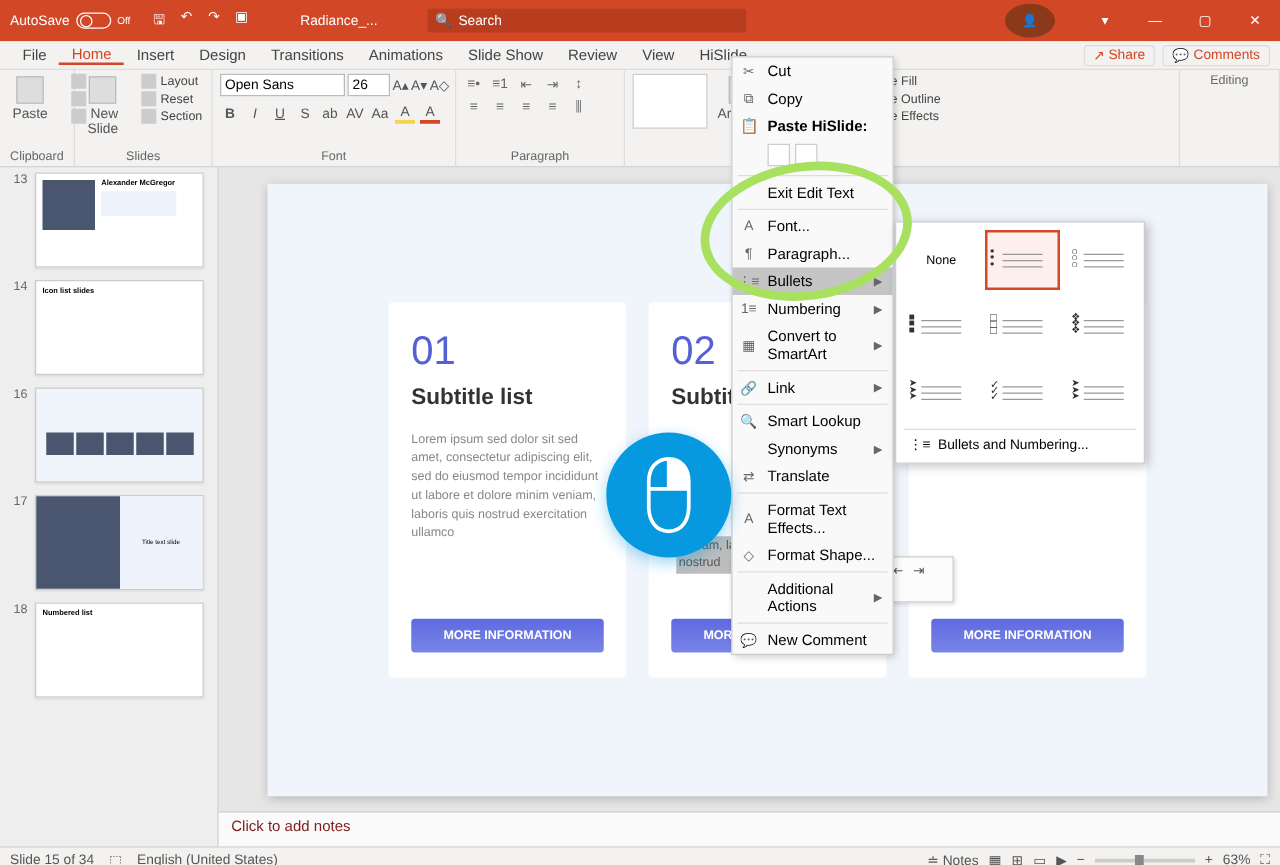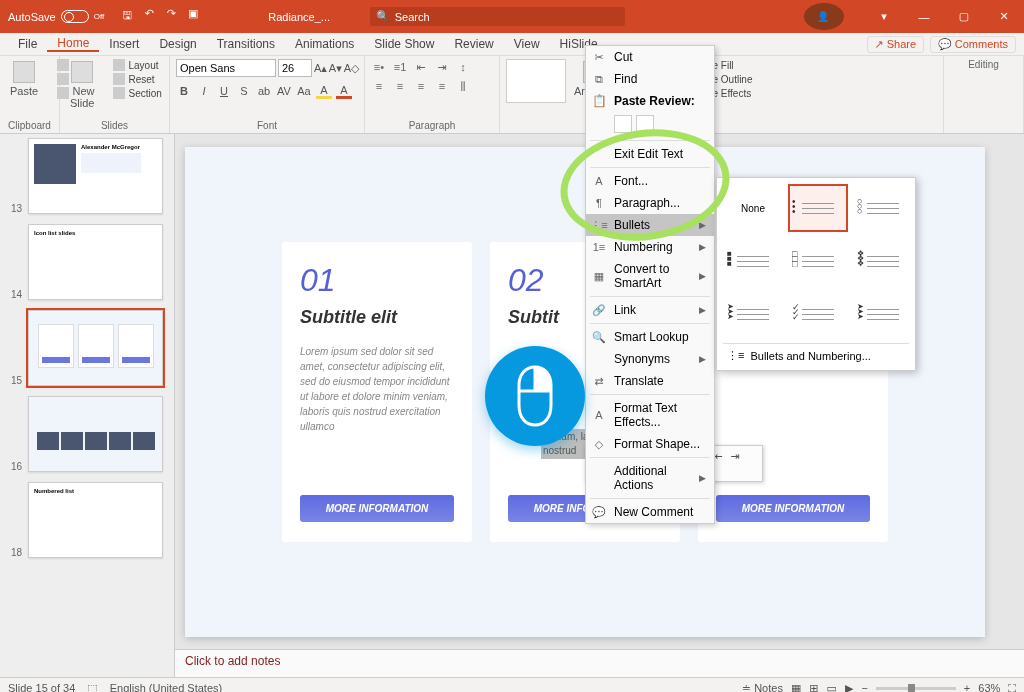--- a/index.html
+++ b/index.html
@@ -5,21 +5,21 @@
 * { margin: 0; padding: 0; box-sizing: border-box; font-family: "Segoe UI", sans-serif; }
 body { background: #e6e6e6; width: 1024px; height: 692px; overflow: hidden; position: relative; font-size: 12px; }
 
 
 .title-bar { background: #d24726; height: 33px; display: flex; align-items: center; color: white; font-size: 11px; }
 .title-bar .autosave { display: flex; align-items: center; gap: 5px; padding: 0 8px; }
 .title-bar .toggle { width: 28px; height: 13px; border: 1px solid #fff; border-radius: 7px; position: relative; }
 .title-bar .toggle::after { content: ""; position: absolute; left: 2px; top: 1px; width: 8px; height: 8px; border: 1px solid #fff; border-radius: 50%; }
 .title-bar .qat { display: flex; gap: 8px; padding: 0 8px; }
 .title-bar .qat span { width: 14px; text-align: center; }
-.title-bar .doc-name { margin-left: 60px; }
+.title-bar .doc-name { margin-left: 32px; }
 .title-bar .search-box { margin-left: 40px; width: 255px; height: 19px; background: #b83c1e; border-radius: 2px; display: flex; align-items: center; padding: 0 6px; gap: 5px; }
 .title-bar .win-controls { margin-left: auto; display: flex; }
 .title-bar .win-controls div { width: 40px; height: 27px; display: flex; align-items: center; justify-content: center; }
 .title-bar .avatar { width: 24px; height: 24px; border-radius: 50%; background: #8a3a1a; margin-right: 20px; display:flex; align-items:center; justify-content:center; font-size:10px;}
 
 
 .tabs { background: #f3f2f1; height: 23px; display: flex; align-items: center; padding: 0 8px; font-size: 12px; color: #444; border-bottom: 1px solid #ddd; }
 .tabs .tab { padding: 0 10px; cursor: pointer; }
 .tabs .tab.active { color: #d24726; border-bottom: 2px solid #d24726; }
 .tabs .right-actions { margin-left: auto; display: flex; gap: 6px; }
@@ -40,27 +40,27 @@
 .font-name { width:100px; height:18px; border:1px solid #bbb; background:white; padding:0 3px; font-size:11px; }
 .font-size { width:34px; height:18px; border:1px solid #bbb; background:white; padding:0 3px; font-size:11px; }
 .btn-row { display:flex; gap:4px; margin-top:3px; }
 .btn-row span { width:16px; height:16px; display:inline-flex; align-items:center; justify-content:center; color:#555; }
 .para-icons { display:grid; grid-template-columns:repeat(5,18px); gap:3px; }
 .para-icons span { width:16px; height:16px; color:#666; display:inline-flex; align-items:center; justify-content:center;}
 
 
 .main { display: flex; height: 543px; }
 .thumb-panel { width: 175px; background: #eee; overflow-y: auto; border-right: 1px solid #ccc; padding: 4px 8px; }
-.thumb-item { display:flex; gap:6px; margin-bottom:10px;align-items:flex-end; }
+.thumb-item { display:flex; gap:6px; margin-bottom:10px; }
 .thumb-num { width:14px; font-size:10px; color:#666; text-align:right; }
 .thumb { width:135px; height:76px; background:white; border:1px solid #ccc; box-shadow:0 1px 2px rgba(0,0,0,.1); font-size:6px; padding:5px; position:relative; }
 .thumb.selected { outline:2px solid #d24726; }
 
 .editor { flex:1; background:#e6e6e6; display:flex; flex-direction:column; }
-.slide-area { flex:1; display:flex; align-items:center; justify-content:flex-start; padding:10px; position:relative;font-style:italic; }
+.slide-area { flex:1; display:flex; align-items:center; justify-content:flex-end; padding:10px; position:relative; }
 .slide { width:800px; height:490px; background:#f0f4fb; box-shadow:0 2px 8px rgba(0,0,0,.2); display:flex; align-items:center; justify-content:center; gap:18px; padding:40px 20px; }
 .card { width:190px; height:300px; background:white; border-radius:3px; padding:20px 18px; display:flex; flex-direction:column; }
 .card-num { font-size:32px; color:#5560d6; font-weight:300; margin-bottom:8px; }
 .card-title { font-size:18px; color:#333; font-weight:600; margin-bottom:16px; }
 .card-body { font-size:10px; color:#888; line-height:1.5; flex:1; }
 .card-btn { background:linear-gradient(#5e6ae0,#7a85e8); color:white; font-size:10px; font-weight:600; text-align:center; padding:8px 4px; border-radius:3px;}
 
 .notes-pane { height:28px; background:#fafafa; border-top:1px solid #ccc; padding:4px 10px; font-size:12px; color:#7f1d1d; }
 
 
@@ -305,61 +305,52 @@
           </div>
         </div>
       </div>
     <div class="thumb-item">
         <div class="thumb-num">14</div>
       <div class="thumb">
           <div style="font-size:6px;font-weight:bold">Icon list slides</div>
         </div>
       </div>
     <div class="thumb-item">
-        <div class="thumb-num">15</div>
-      <div class="thumb selected" style="background:#f0f4fb">
-          <div class="th-row" style="margin-top:8px">
-            <div class="th-card">
-              <div class="bar"></div>
-            </div>
-            <div class="th-card">
-              <div class="bar"></div>
-            </div>
-            <div class="th-card">
-              <div class="bar"></div>
-            </div>
-          </div>
-        </div>
-      </div>
-    <div class="thumb-item">
         <div class="thumb-num">16</div>
       <div class="thumb" style="background:#f0f4fb">
           <div class="th-row" style="margin-top:30px;gap:2px">
             <div class="th-strip"></div>
             <div class="th-strip"></div>
             <div class="th-strip"></div>
             <div class="th-strip"></div>
             <div class="th-strip"></div>
           </div>
         </div>
       </div>
     <div class="thumb-item">
+        <div class="thumb-num">17</div>
+      <div class="thumb" style="padding:0;display:flex">
+          <div style="width:50%;background:#4a5670"></div>
+          <div style="width:50%;background:#eef3fb;display:flex;align-items:center;justify-content:center;font-size:5px">Title text slide</div>
+        </div>
+      </div>
+    <div class="thumb-item">
         <div class="thumb-num">18</div>
       <div class="thumb">
           <div style="font-size:6px;font-weight:bold">Numbered list</div>
         </div>
       </div>
   </div>
 
   <div class="editor">
     <div class="slide-area">
       <div class="slide">
         <div class="card">
           <div class="card-num">01</div>
-          <div class="card-title">Subtitle elit</div>
+          <div class="card-title">Subtitle list</div>
           <div class="card-body">Lorem ipsum sed dolor sit sed amet, consectetur adipiscing elit, sed do eiusmod tempor incididunt ut labore et dolore minim veniam, laboris quis nostrud exercitation ullamco</div>
           <div class="card-btn">MORE INFORMATION</div>
         </div>
         <div class="card">
           <div class="card-num">02</div>
           <div class="card-title">Subtit</div>
           <div class="card-body"></div>
           <div class="card-btn">MORE INFORMATION</div>
         </div>
         <div class="card">
@@ -397,23 +388,23 @@
   <div>nostrud</div>
 </div>
 
 <div class="context-menu">
   <div class="item">
       <span class="ic">✂</span>
       <span>Cut</span>
     </div>
   <div class="item">
       <span class="ic">⧉</span>
-      <span>Find</span>
-    </div>
-  <div class="paste-opts"><span class="ic" style="left:6px;position:absolute">📋</span><b>Paste Review:</b></div>
+      <span>Copy</span>
+    </div>
+  <div class="paste-opts"><span class="ic" style="left:6px;position:absolute">📋</span><b>Paste HiSlide:</b></div>
   <div class="paste-icons">
       <span></span>
       <span></span>
     </div>
   <div class="sep"></div>
   <div class="item">
       <span>Exit Edit Text</span>
     </div>
   <div class="sep"></div>
   <div class="item">

